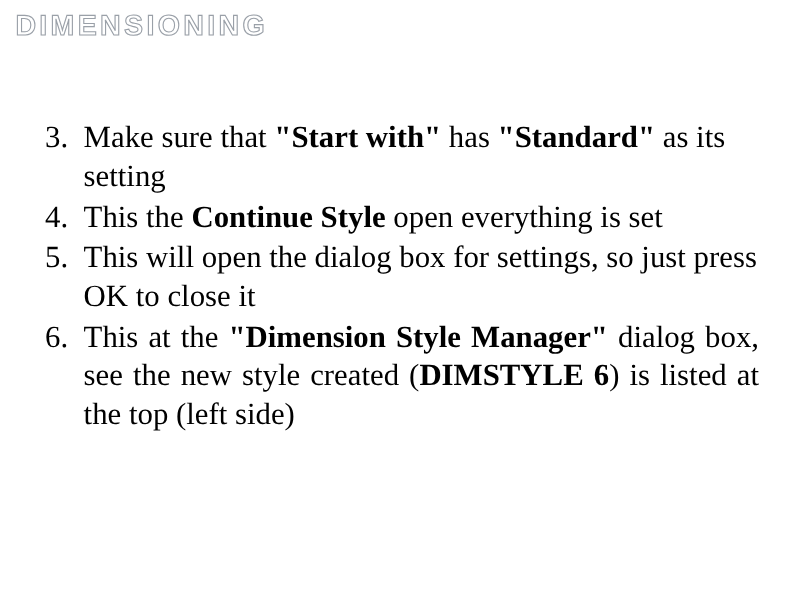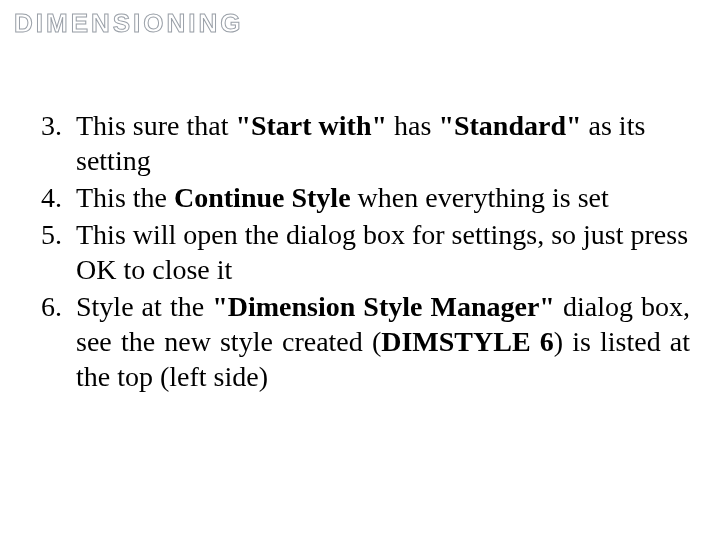--- a/index.html
+++ b/index.html
@@ -63,39 +63,39 @@
 
 <div class="slide">
 
   <div class="title">DIMENSIONING</div>
 
   <div class="list">
 
     <div class="item">
       <div class="num">3.</div>
       <div class="body">
-        <span>This sure that </span><b>"Start with"</b><span> has </span><b>"Standard"</b><span> as  its setting</span>
+        <span>Make sure that </span><b>"Start with"</b><span> has </span><b>"Standard"</b><span> as  its setting</span>
       </div>
     </div>
 
     <div class="item">
       <div class="num">4.</div>
       <div class="body">
-        <span>This the </span><b>Continue Style</b><span> when everything is set</span>
+        <span>This the </span><b>Continue Style</b><span> open everything is set</span>
       </div>
     </div>
 
     <div class="item">
       <div class="num">5.</div>
       <div class="body">
         <span>This will open the dialog box for settings, so  just press OK to close it</span>
       </div>
     </div>
 
     <div class="item">
       <div class="num">6.</div>
       <div class="body justify">
-        <span>Style at the </span><b>"Dimension Style Manager"</b><span> dialog box, see the new style created (</span><b>DIMSTYLE 6</b><span>) is  listed at the top (left side)</span>
+        <span>This at the </span><b>"Dimension Style Manager"</b><span> dialog box, see the new style created (</span><b>DIMSTYLE 6</b><span>) is  listed at the top (left side)</span>
       </div>
     </div>
 
   </div>
 </div>
 
 </body></html>

